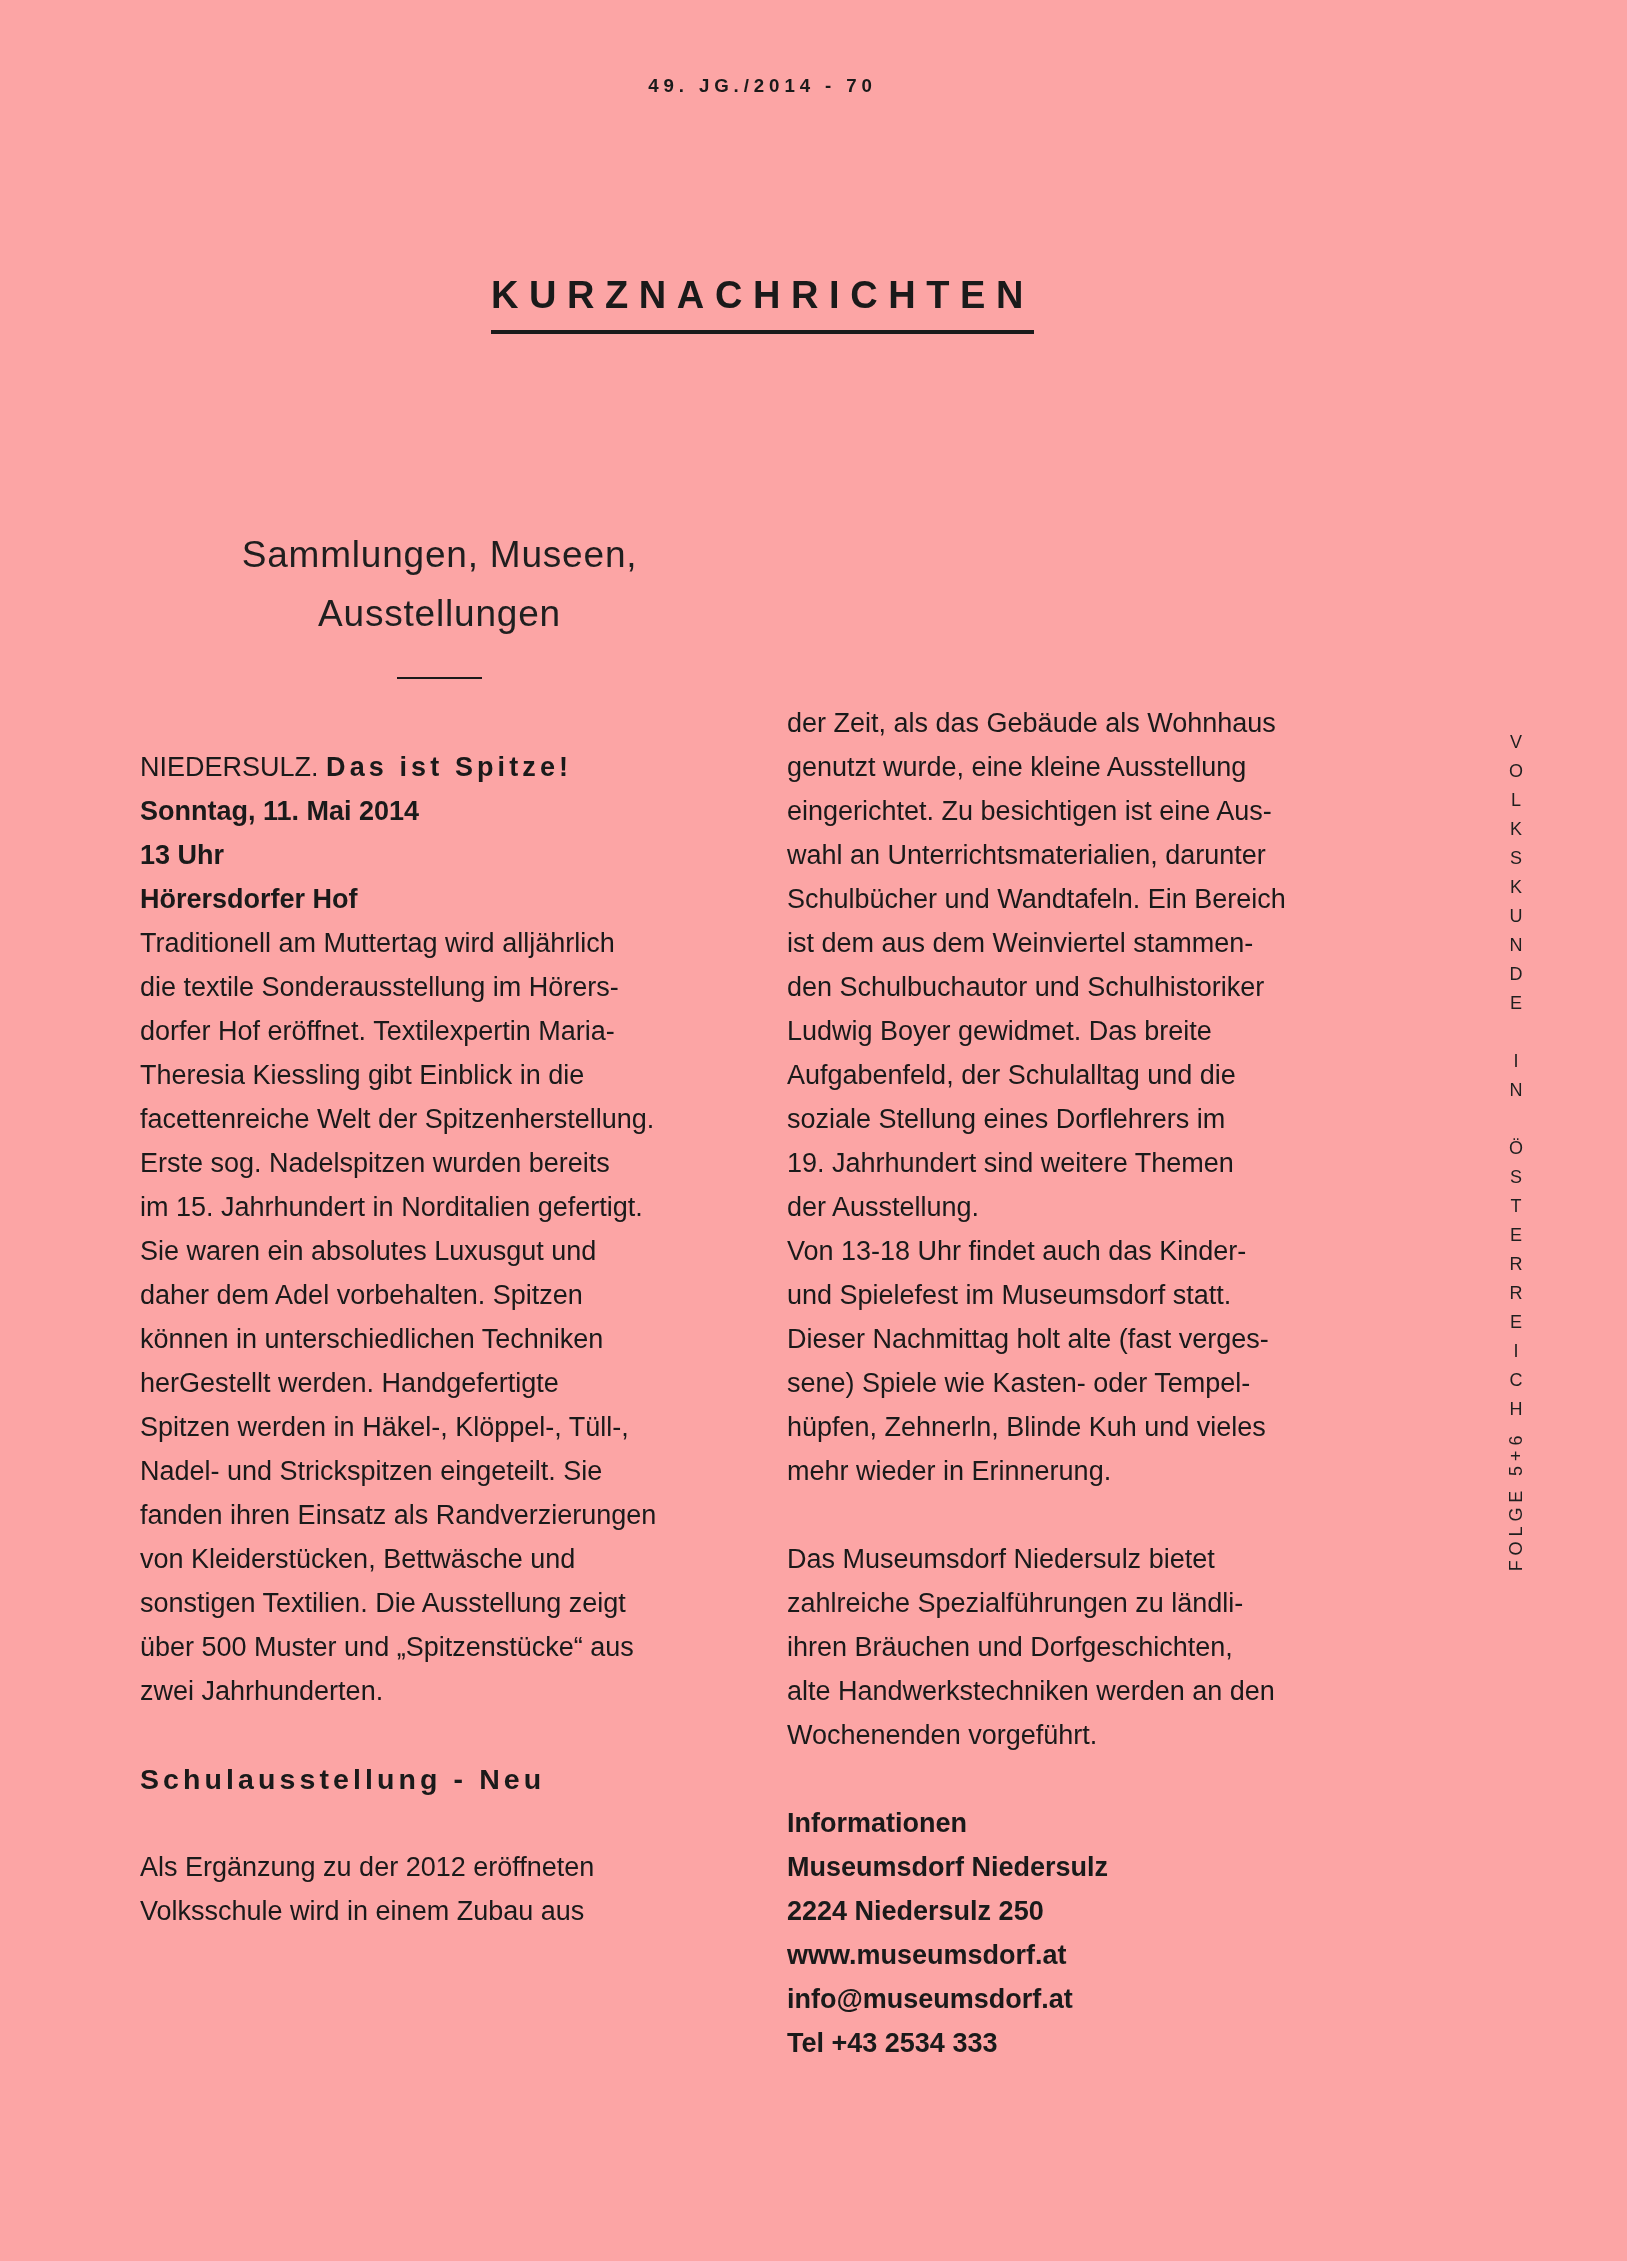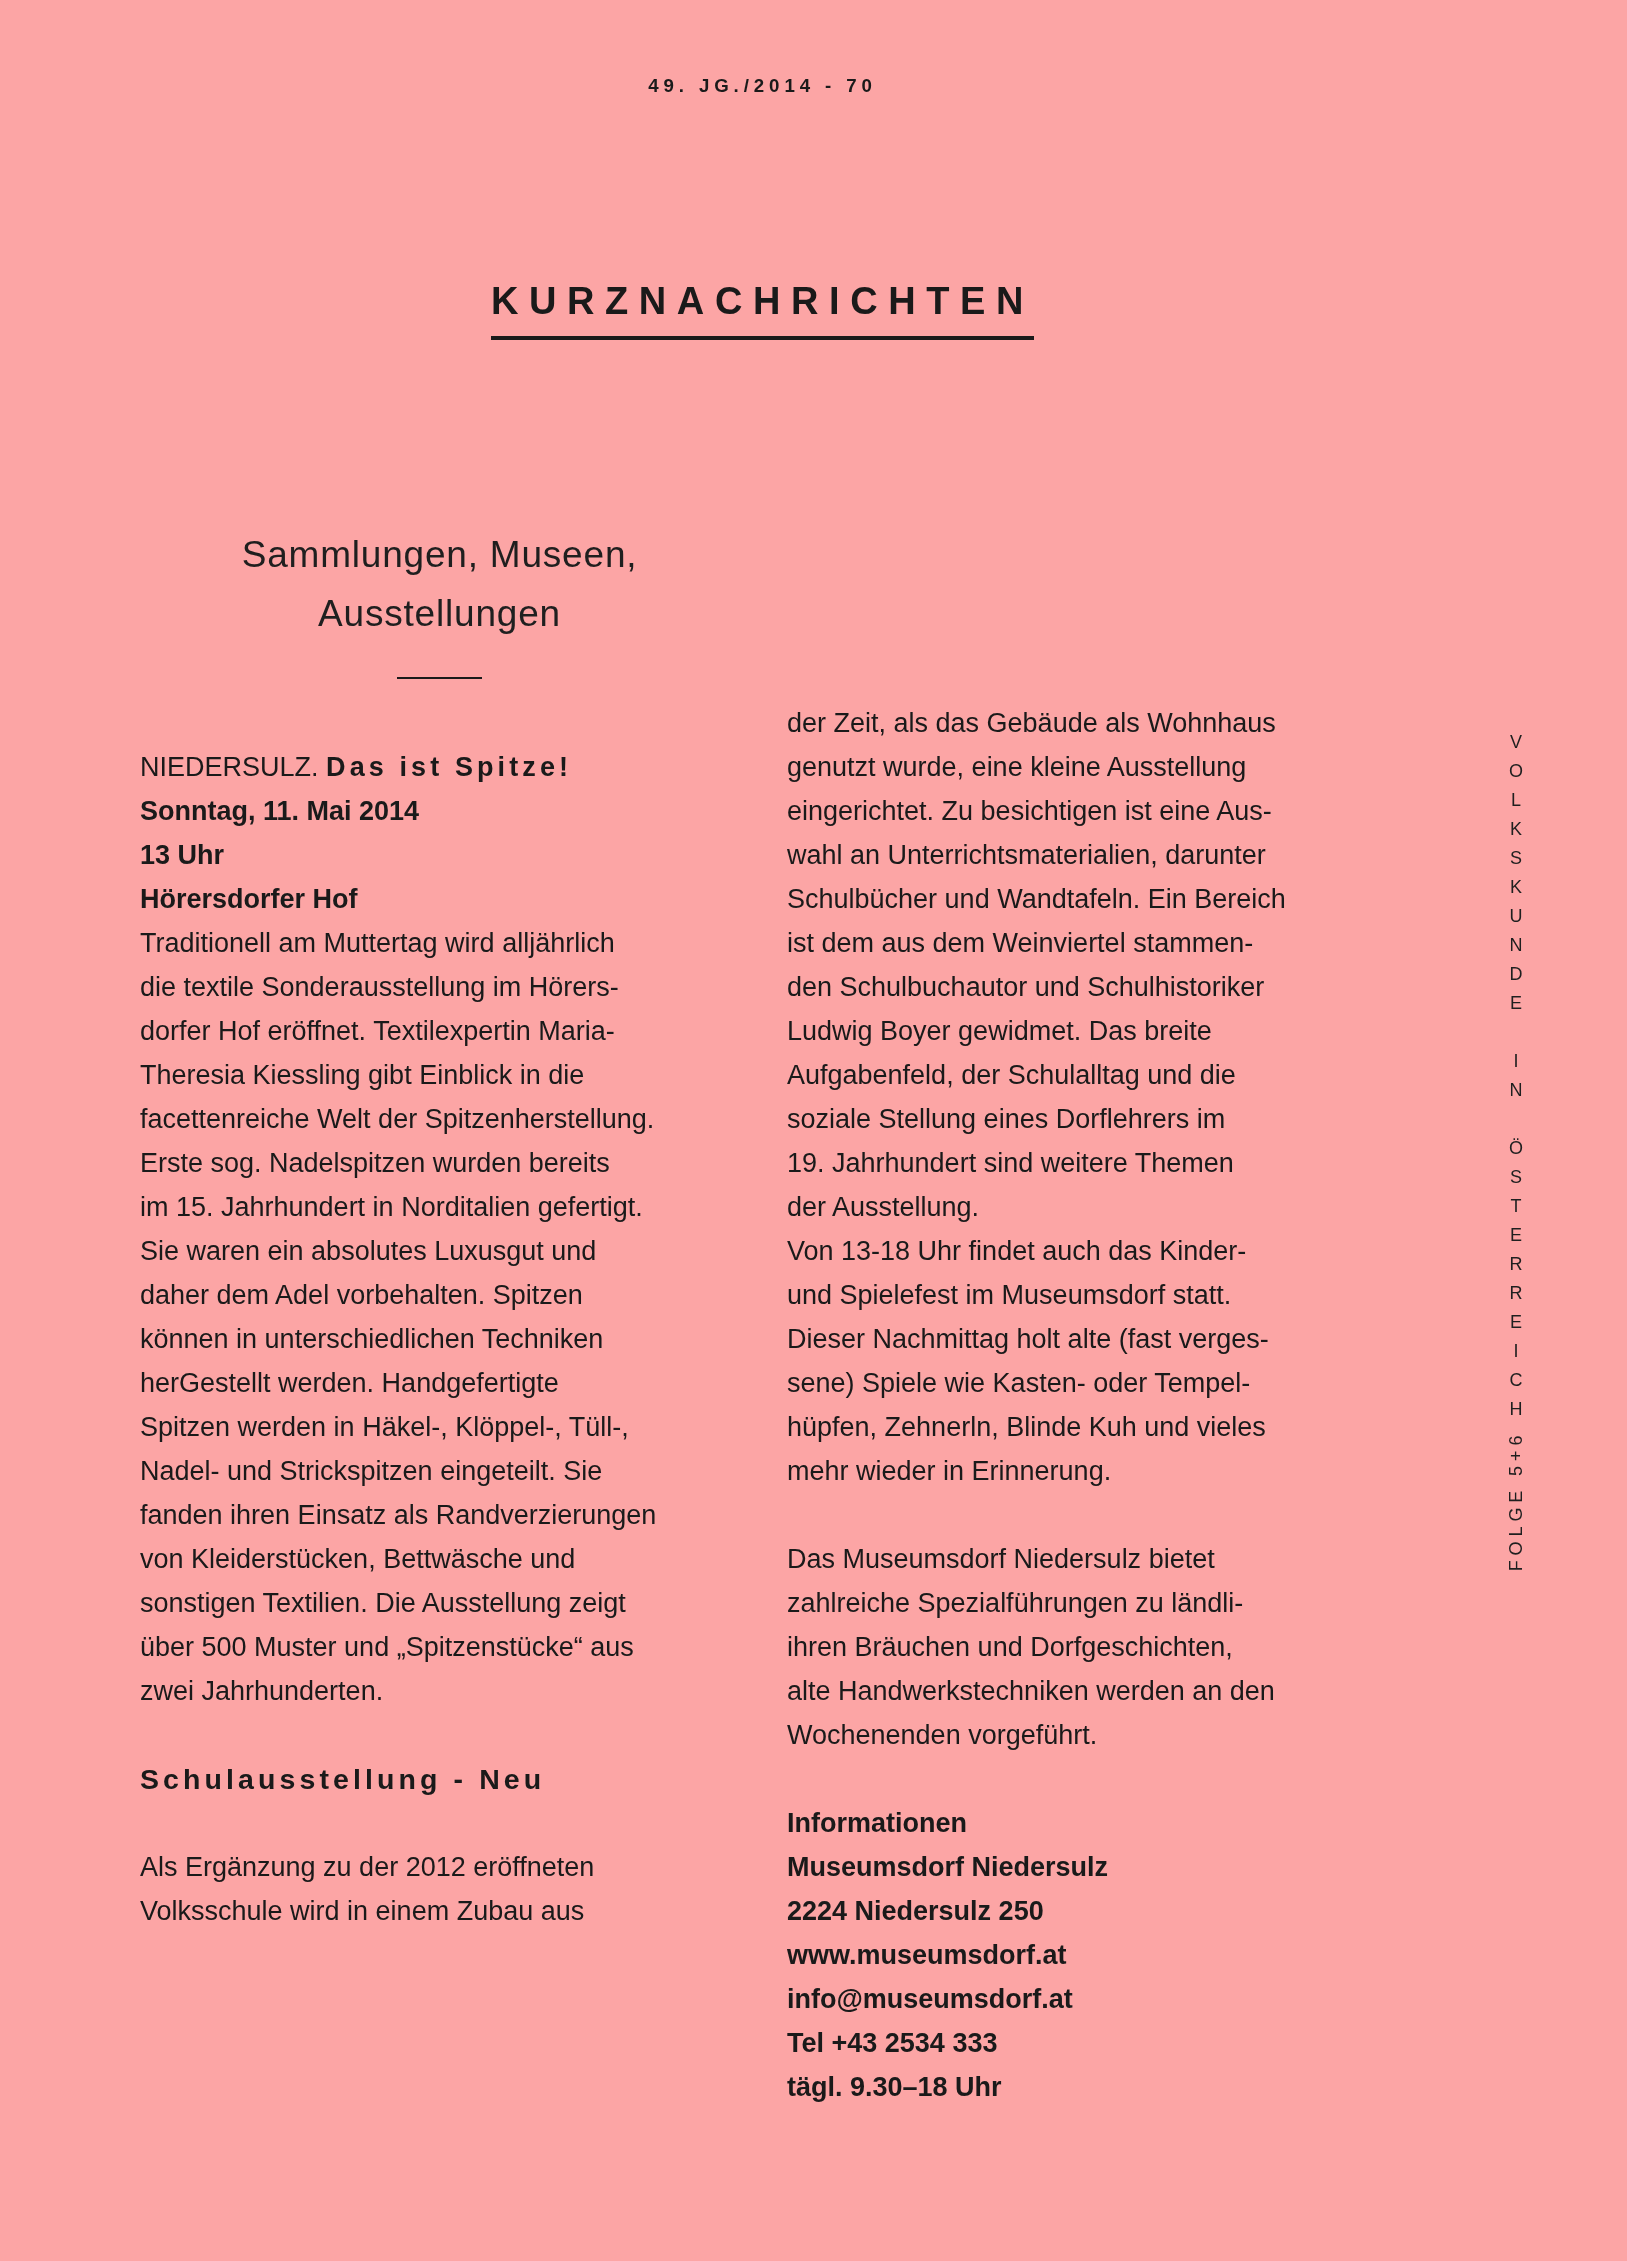--- a/index.html
+++ b/index.html
@@ -22,21 +22,21 @@
     letter-spacing: 4.9px;
   }
 
   .title-wrap {
     position: absolute;
     top: 272px; left: 0; width: 1525px;
     text-align: center;
   }
   .main-title {
     display: inline-block;
-    margin: 8px;
+    margin: 2px;
     font-size: 38px;
     font-weight: bold;
     letter-spacing: 10.6px;
     padding-bottom: 13px;
     border-bottom: 4.9px solid #1a1a1a;
   }
 
   .section-heading {
     position: absolute;
     top: 525px; left: 0; width: 879px;
@@ -173,21 +173,20 @@
 alte Handwerkstechniken werden an den
 Wochenenden vorgeführt.</p>
 
     <div class="info-block">
       <div class="info-line">Informationen</div>
       <div class="info-line">Museumsdorf Niedersulz</div>
       <div class="info-line">2224 Niedersulz 250</div>
       <div class="info-line">www.museumsdorf.at</div>
       <div class="info-line">info@museumsdorf.at</div>
       <div class="info-line">Tel +43 2534 333</div>
-      <div class="info-line">tägl. 9.30–18 Uhr</div>
     </div>
   </div>
 
   <div class="sidebar-vertical">VOLKSKUNDE IN ÖSTERREICH</div>
 
   <div class="sidebar-folge">FOLGE 5+6</div>
 
 </div>
 
 

